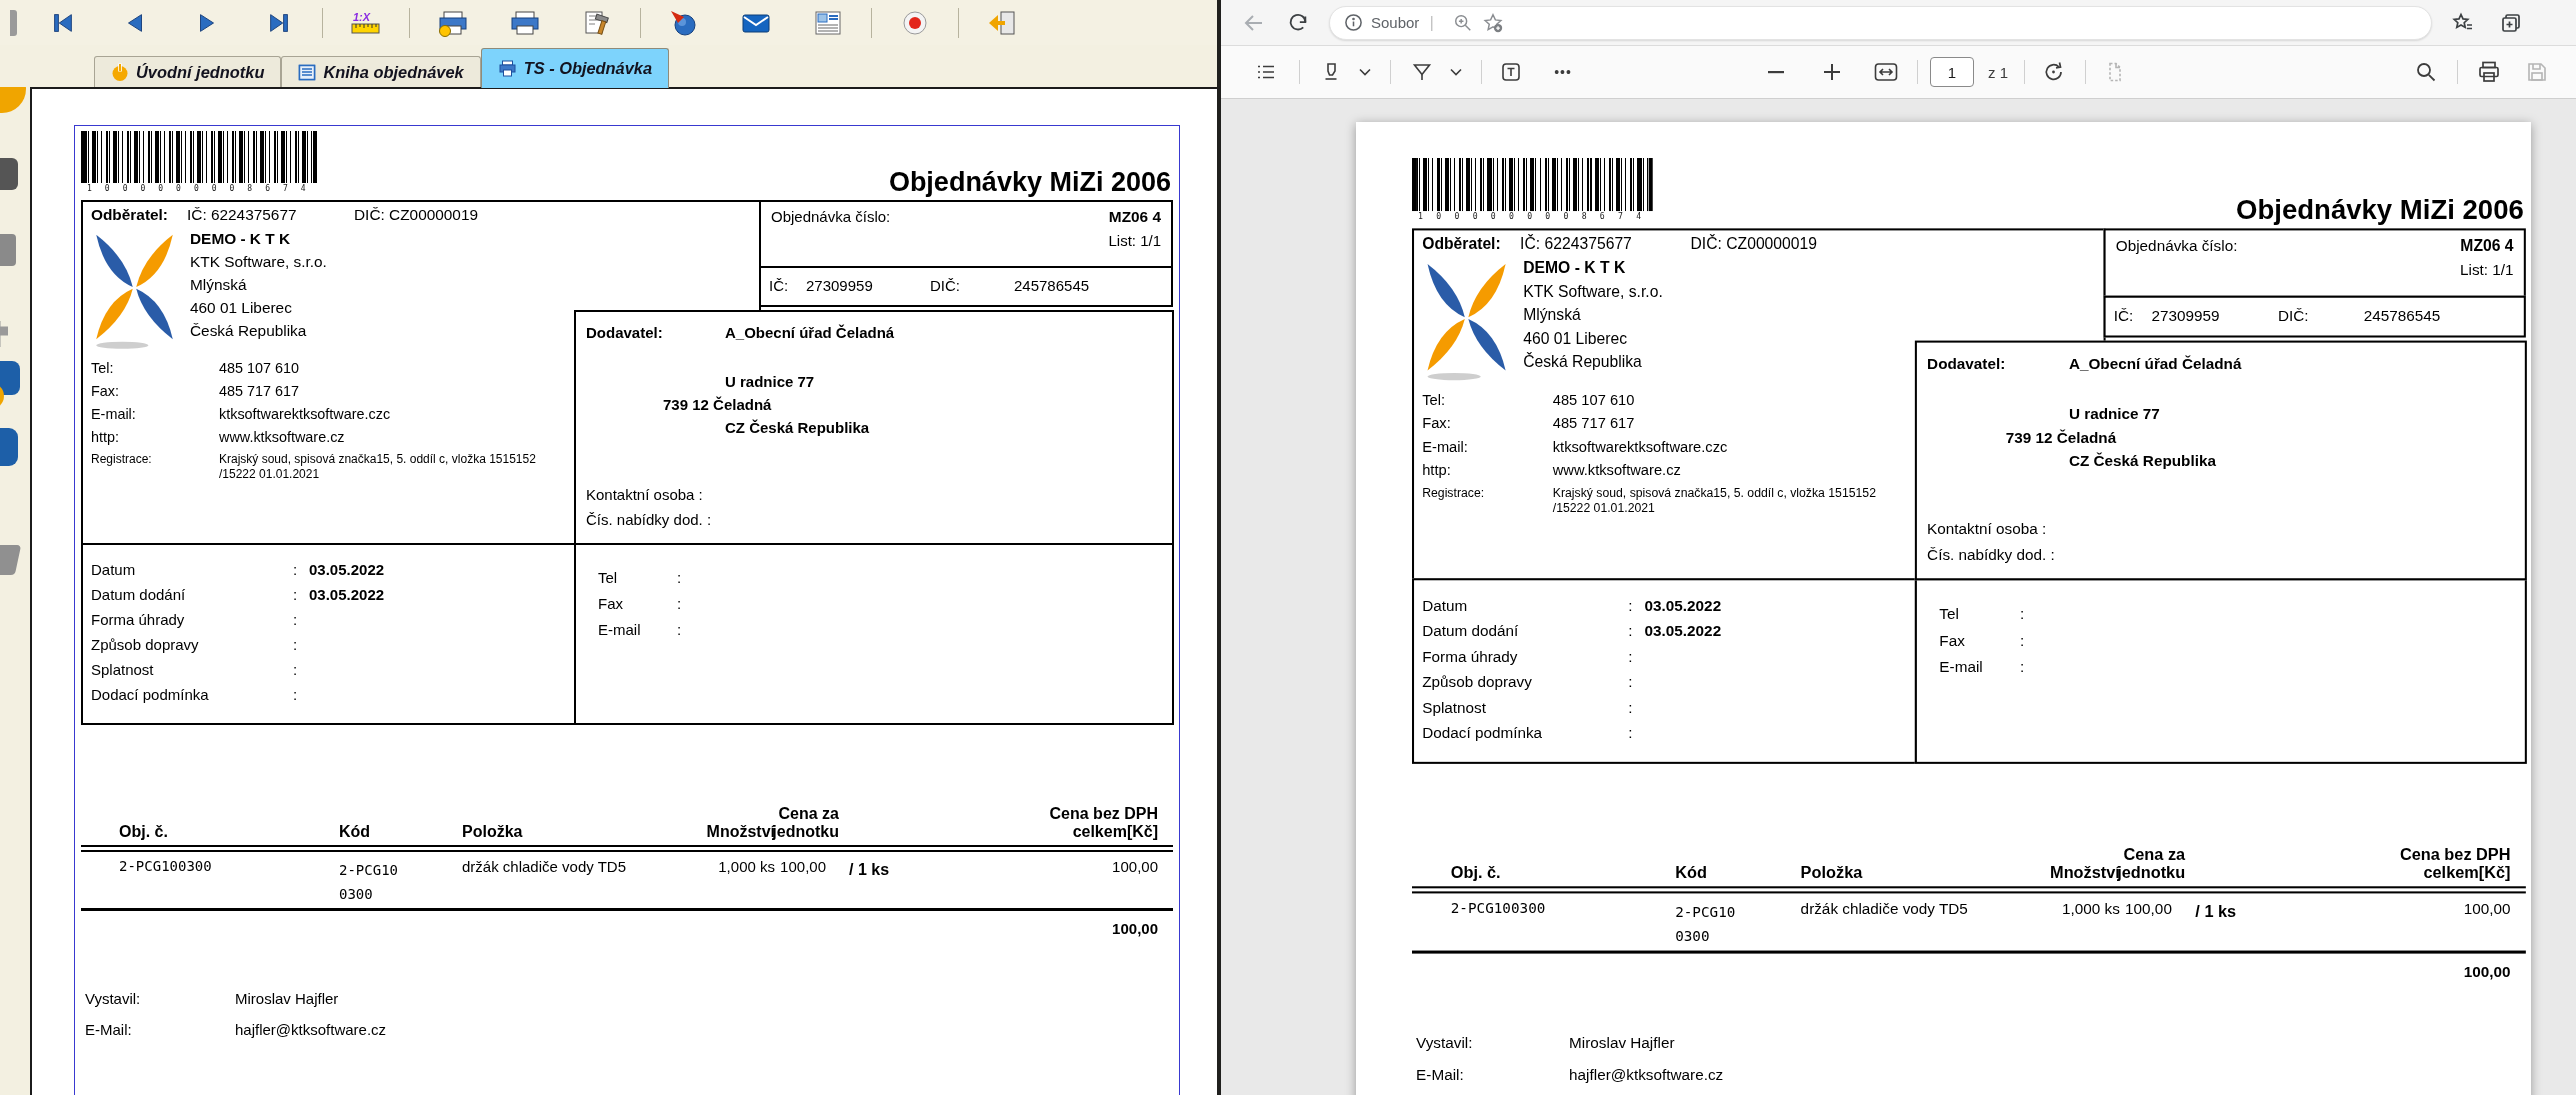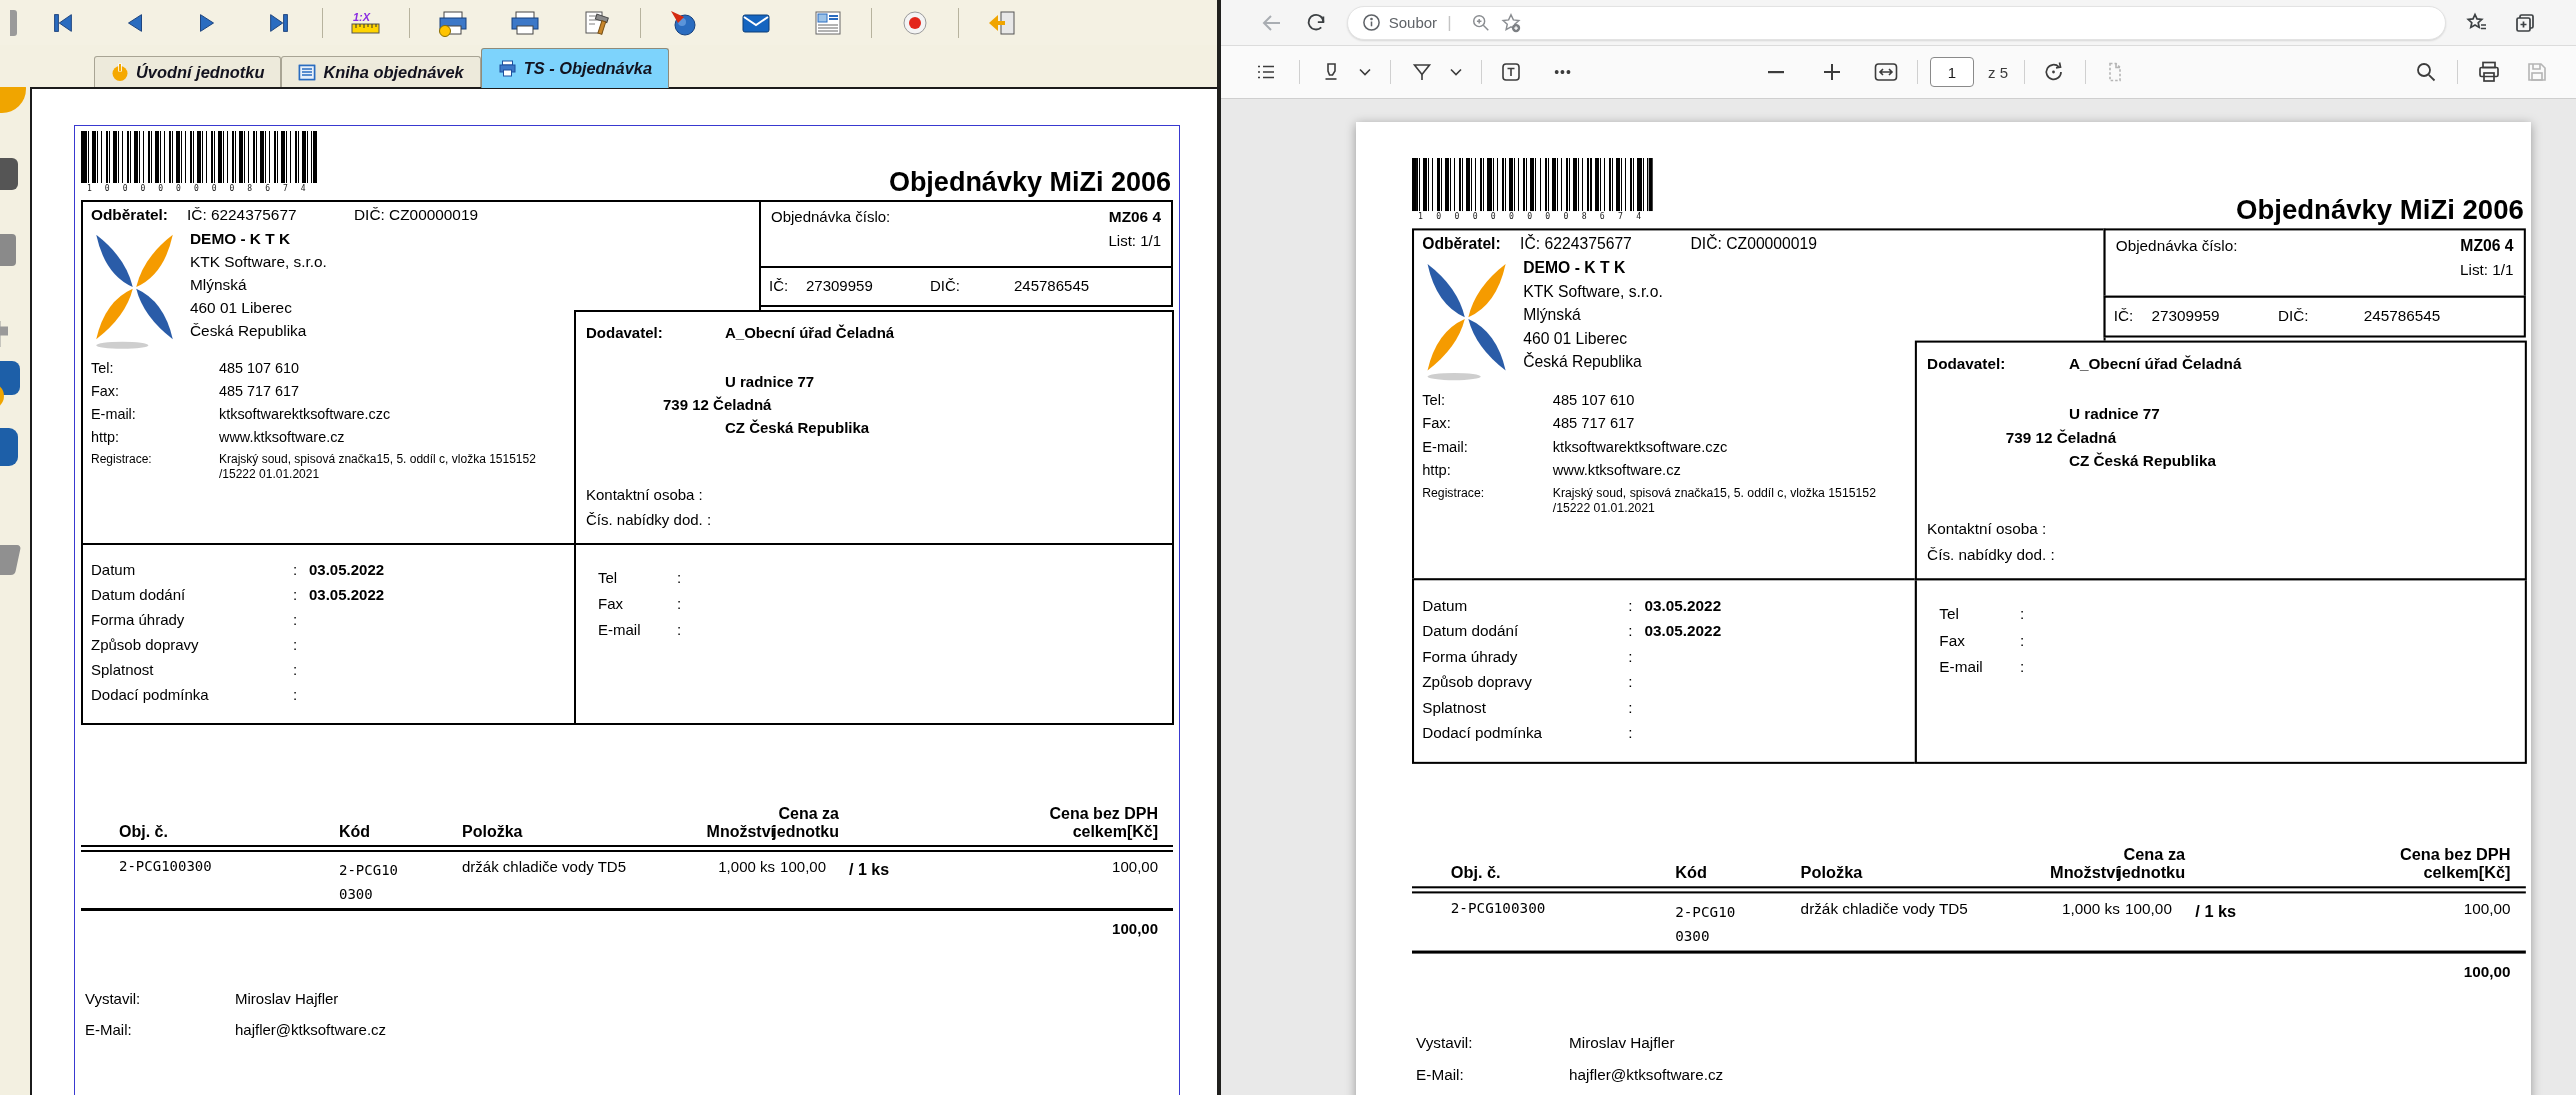--- a/index.html
+++ b/index.html
@@ -27,21 +27,21 @@
   .side-strip { position:absolute; left:0; top:87px; width:30px; bottom:0; background:#f3f0e1; overflow:hidden; }
   .strip-ic { position:absolute; left:-22px; }
   
   .preview-panel { position:absolute; left:30px; top:87px; right:0; bottom:0;
     background:#fff; border-top:2px solid #1b1b1b; border-left:2px solid #1b1b1b; overflow:hidden; }
   .page-left { position:absolute; left:42px; top:36px; width:1106px; height:1388px;
     background:#fff; border:1px solid #3939d0; padding:5px 6px; }
   
   .app-right { position:absolute; left:1221px; top:0; width:1355px; height:1095px; background:#e9e9e9; }
   .browser-bar { position:relative; height:46px; background:#f5f5f5; border-bottom:1px solid #dcdcdc;
-    display:flex; align-items:center; padding:0 34px; }
+    display:flex; align-items:center; padding:0 16px; }
   .nav-ic { width:34px; height:34px; display:flex; align-items:center; justify-content:center; cursor:pointer; }
   .addr-pill { display:flex; align-items:center; height:34px; width:1103px; margin-left:14px;
     background:#fff; border:1px solid #e3e3e3; border-radius:17px; padding:0 14px;
     box-shadow:0 1px 2px rgba(0,0,0,.12); }
   .addr-src { color:#5f6368; font-size:15px; margin:0 10px 0 8px; }
   .addr-bar-sep { color:#c4c4c4; font-size:17px; margin-right:14px; font-weight:300; }
   .addr-url { color:#202124; font-size:15.4px; flex:1; white-space:nowrap; overflow:hidden; }
   .pill-ic { width:30px; height:30px; display:flex; align-items:center; justify-content:center; cursor:pointer; }
   .after-pill { display:flex; align-items:center; margin-left:14px; gap:14px; }
   
@@ -558,21 +558,21 @@
           </svg>
         </span>
       <span class="pdf-ic" style="margin-left:24px;">
           <svg width="24" height="22" viewBox="0 0 24 22" fill="none" stroke="#3c3c3c" stroke-width="1.6">
             <rect x="1.5" y="3" width="21" height="16" rx="3"></rect>
             <path d="M6 11h12M9 8l-3 3 3 3M15 8l3 3-3 3"></path>
           </svg>
         </span>
       <span class="pdf-sep" style="margin-left:16px;"></span>
       <span class="page-box" style="margin-left:12px;">1</span>
-      <span class="page-count" style="margin-left:14px;">z 5</span>
+      <span class="page-count" style="margin-left:14px;">z 1</span>
       <span class="pdf-sep" style="margin-left:16px;"></span>
       <span class="pdf-ic" style="margin-left:14px;">
           <svg width="24" height="24" viewBox="0 0 24 24" fill="none" stroke="#3c3c3c" stroke-width="1.7">
             <path d="M19 12a7.3 7.3 0 1 1-2.2-5.2"></path>
             <path d="M17.5 2.5l1 4.5-4.5.8"></path>
             <circle cx="11.5" cy="12" r="1.4" fill="#3c3c3c" stroke="none"></circle>
           </svg>
         </span>
       <span class="pdf-sep" style="margin-left:16px;"></span>
       <span class="pdf-ic" style="margin-left:14px;">

